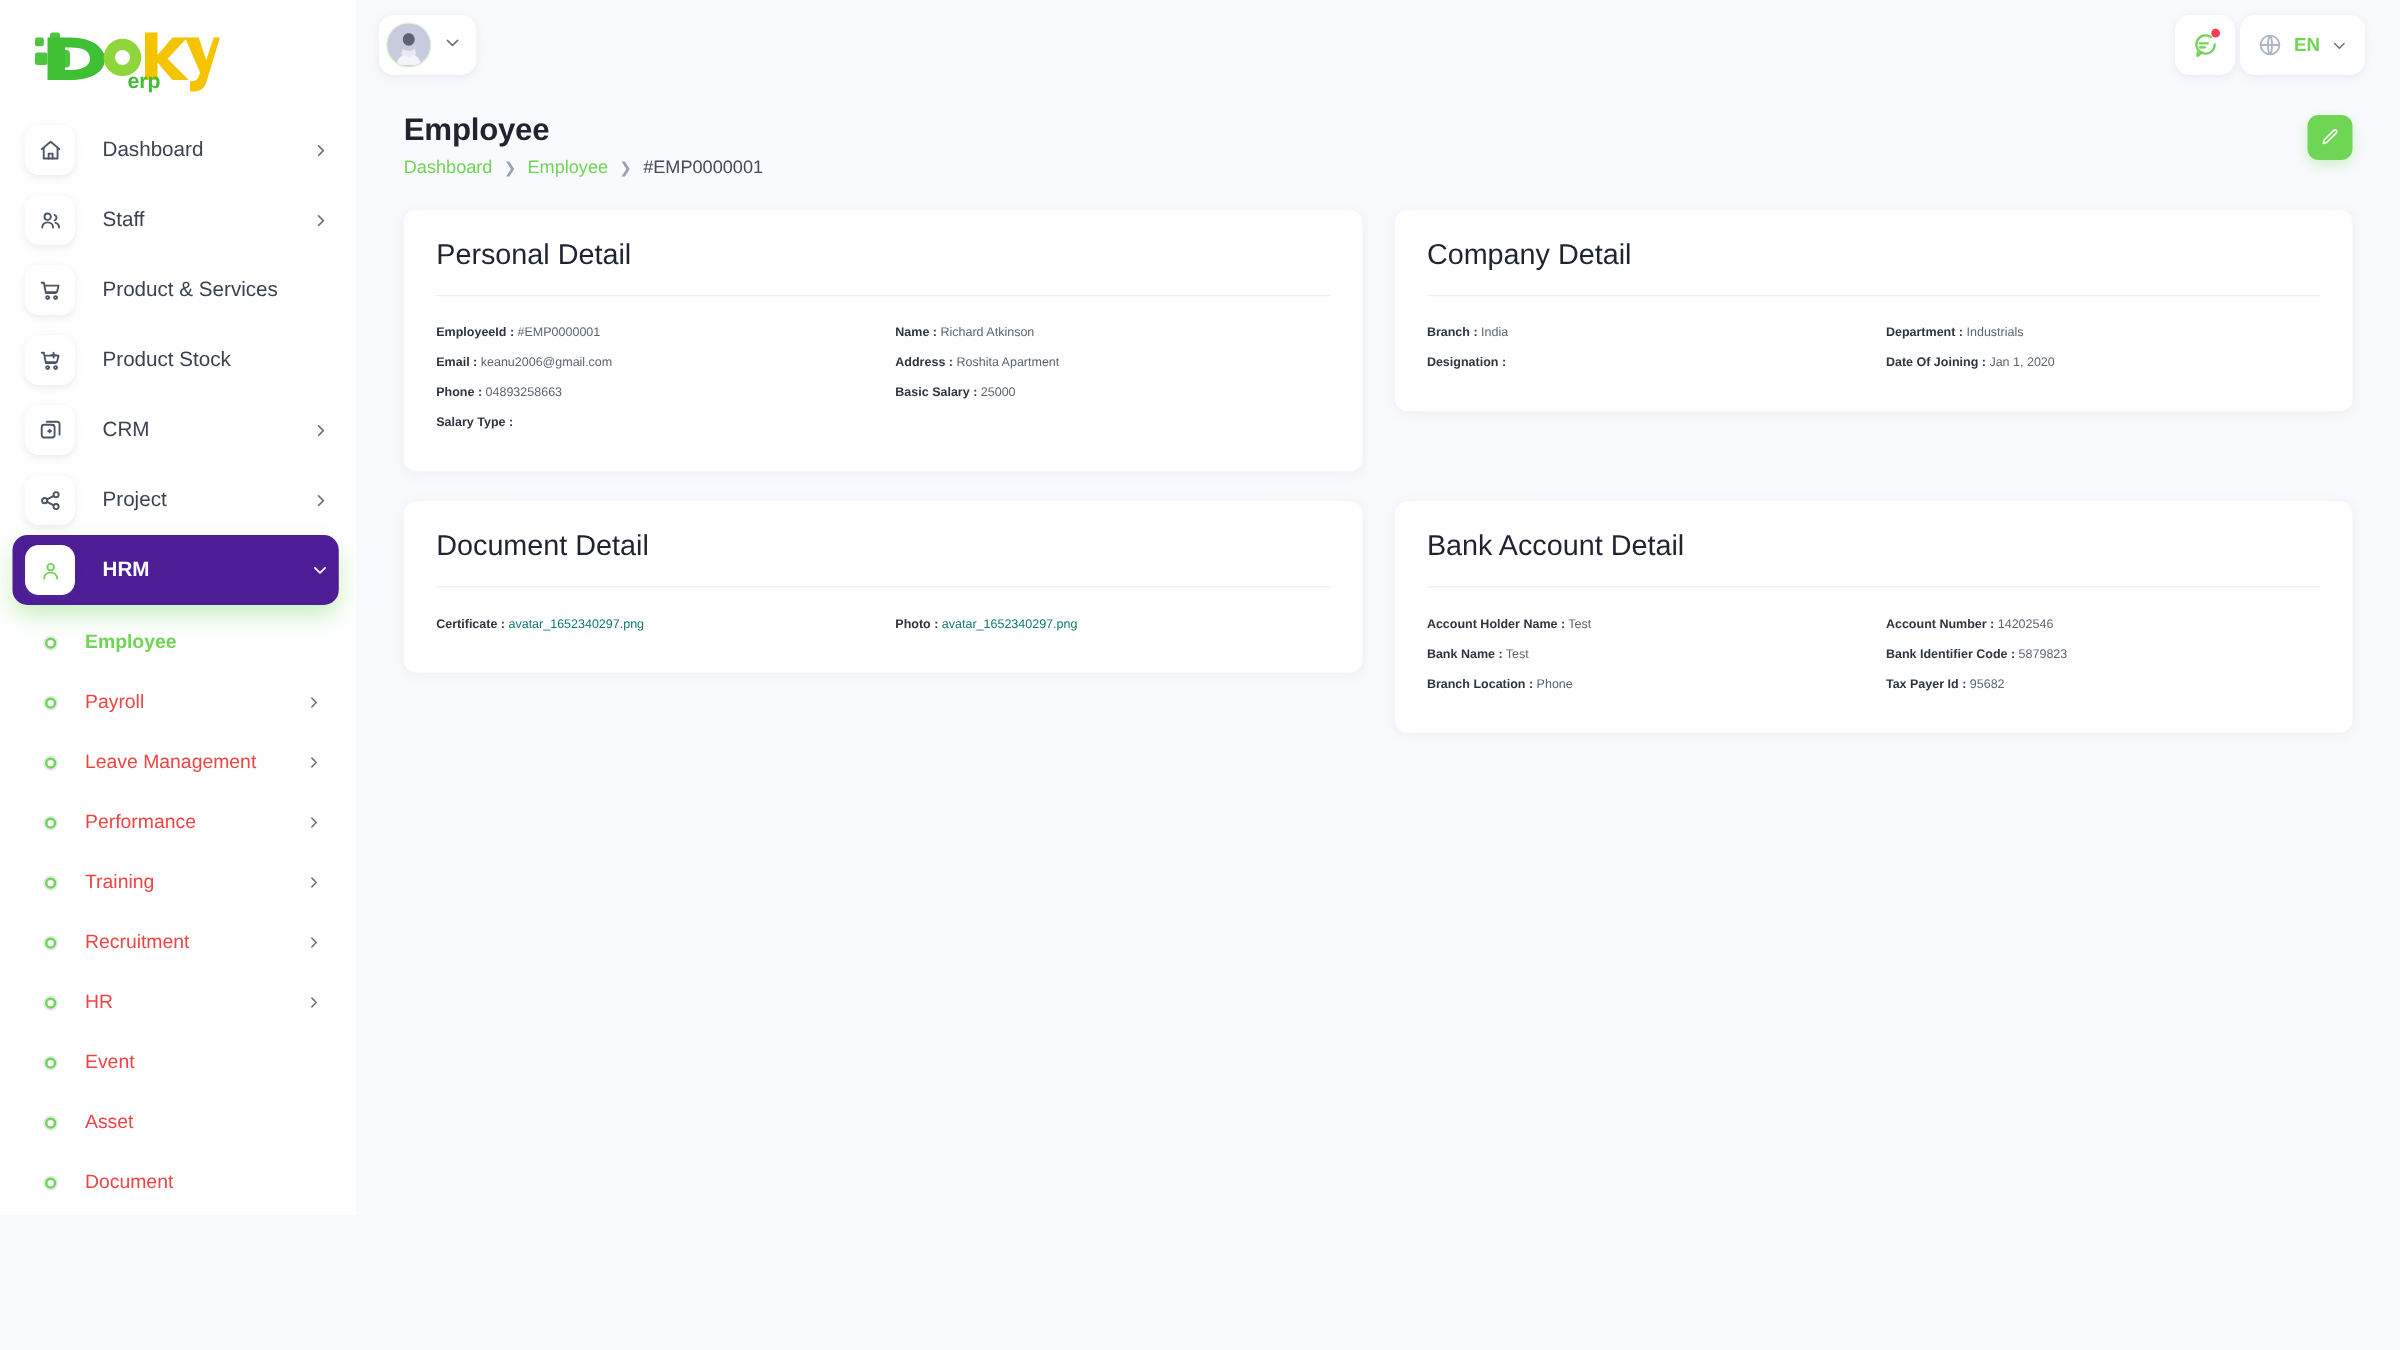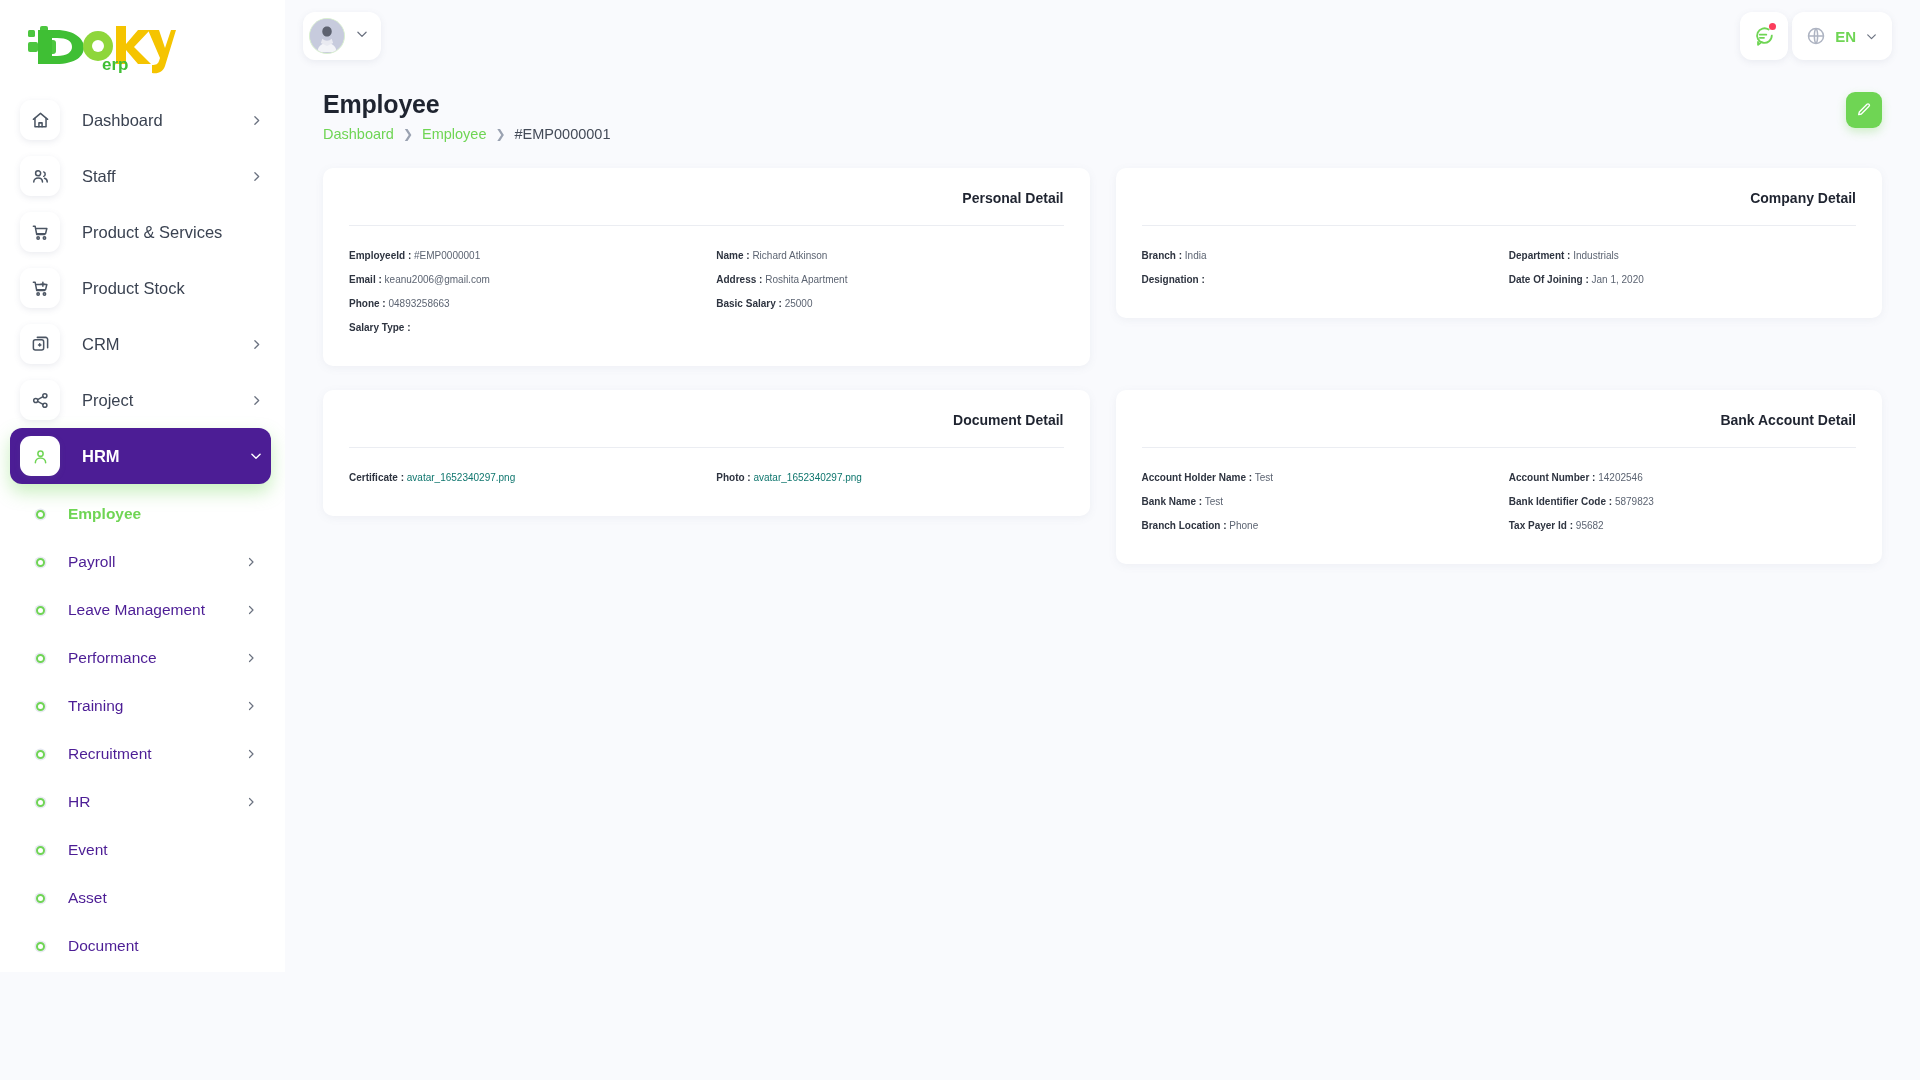--- a/index.html
+++ b/index.html
@@ -60,21 +60,21 @@
   }
   .sub-dot {
     width: 9px; height: 9px; flex: 0 0 9px;
     border-radius: 50%;
     border: 2.5px solid #6fd554;
     background: #ffffff;
     box-shadow: 0 0 0 1.5px #e6e9f0;
     position: relative;
   }
   .sub-item .sub-label {
-    margin-left: 23px; font-size: 15.5px; color: #4c1d95; font-weight: 400;
+    margin-left: 23px; font-size: 15.5px; color: #ef4444; font-weight: 400;
     white-space: nowrap;
   }
   .sub-item.active .sub-label { color: #6fd554; font-weight: 600; }
   .sub-item .sub-chev { margin-left: auto; margin-right: 28px; display: flex; }
   .sub-item .sub-chev svg { stroke: #6b7280; }
 
   
   .main { flex: 1; position: relative; height: 1080px; background: #f9fafd; }
 
   .topbar {
@@ -137,21 +137,21 @@
     display: grid; grid-template-columns: 1fr 1fr;
     gap: 24px 26px;
     padding: 26px 38px 0 38px;
     align-items: start;
   }
   .card {
     background: #ffffff; border-radius: 10px;
     box-shadow: 0 2px 9px rgba(100,110,140,0.08);
     padding: 22px 26px 26px 26px;
   }
-  .card-title { font-size: 14px; font-weight: 700; color: #1f2430; text-align: right; }
+  .card-title { font-size: 23px; font-weight: 400; color: #1f2430; }
   .card-rule { height: 1px; background: #ebedf2; margin: 19px 0 18px 0; }
   .card-body { display: grid; grid-template-columns: 1fr 1fr; column-gap: 20px; row-gap: 0; }
   .field { font-size: 10px; line-height: 24px; color: #555c6b; white-space: nowrap; }
   .field .k { font-weight: 700; color: #2e3440; }
   .field .v { color: #5c6472; }
   .field .v.link { color: #0f766e; cursor: pointer; }
   .col { display: flex; flex-direction: column; }
 </style>
 </head>
 <body>

